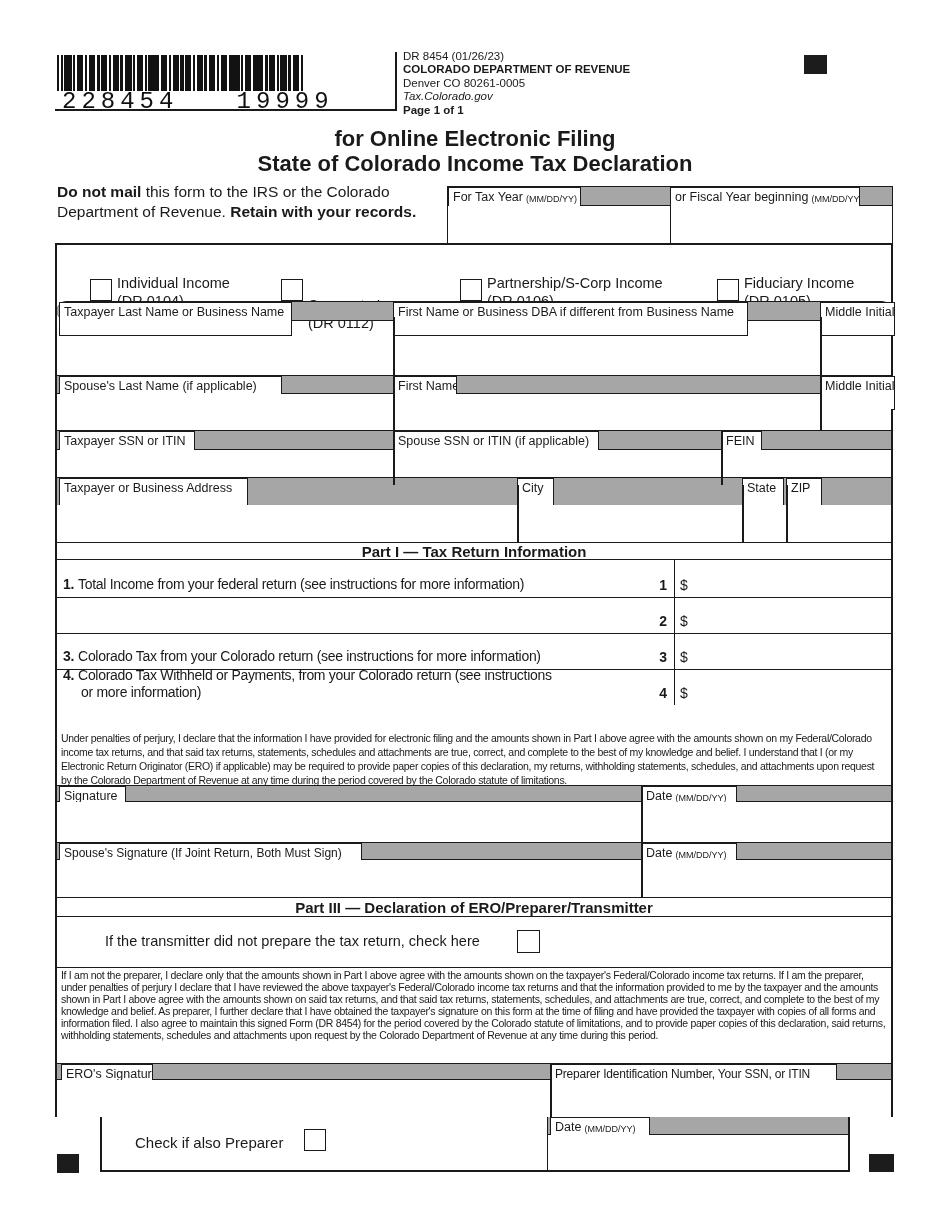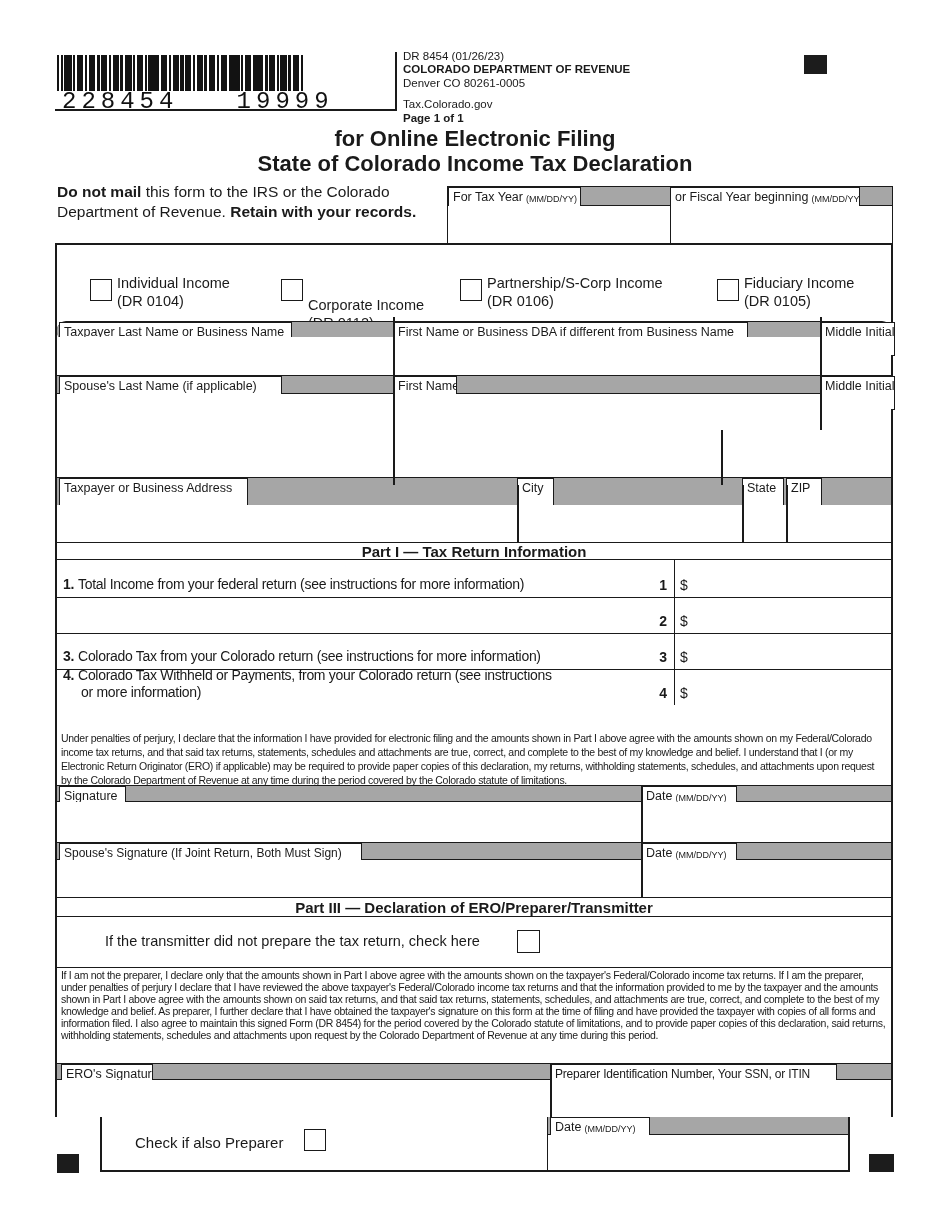--- a/index.html
+++ b/index.html
@@ -22,21 +22,21 @@
     background-image:
       repeating-linear-gradient(90deg,#121212 0 2px,transparent 2px 4px),
       repeating-linear-gradient(90deg,#121212 0 1px,transparent 1px 7px),
       repeating-linear-gradient(90deg,transparent 0 9px,#121212 9px 12px),
       repeating-linear-gradient(90deg,transparent 0 23px,#121212 23px 25px);}
   .barcode-num{left:62px;top:88px;font-family:"Liberation Mono","DejaVu Sans Mono",monospace;
     font-size:24px;letter-spacing:5px;white-space:pre;color:#111;}
   .rev-block{left:403px;top:50px;font-size:11.5px;line-height:13.4px;}
   .blacksq{background:#1c1c1c;}
   .bold{font-weight:700;}
-  .italic{margin-top:8px;}
+  .italic{font-style:italic;}
 
   .title{left:0;right:0;top:126px;text-align:center;font-weight:700;font-size:22px;line-height:25px;}
 
   .donotmail{left:57px;top:182px;width:402px;font-size:15.5px;line-height:19.5px;}
 
   
   .tbl{border:1.5px solid var(--line);background:#fff;}
   .hdr{position:absolute;left:0;right:0;background:var(--gray);
     border-top:1.5px solid var(--line);border-bottom:1.5px solid var(--line);}
   .bodyrow{position:absolute;left:0;right:0;background:#fff;}
@@ -121,21 +121,21 @@
         <div>Partnership/S-Corp Income</div>
         <div>(DR 0106)</div>
       </div>
     <div class="cb" style="left:660px;top:14px;"></div>
     <div class="abs cbl" style="left:687px;top:10px;">
         <div>Fiduciary Income</div>
         <div>(DR 0105)</div>
       </div>
   </div>
 
-  <div class="hdr" style="top:76px;height:20px;border-radius:9px;">
+  <div class="hdr" style="top:56px;height:20px;border-radius:9px;">
     <span class="flabel" style="left:2px;width:233px;">
         <span>Taxpayer Last Name or Business Name</span>
       </span>
     <span class="flabel" style="left:336px;width:355px;">
         <span>First Name or Business DBA if different from Business Name</span>
       </span>
     <span class="flabel" style="left:763px;width:75px;">
         <span>Middle Initial</span>
       </span>
   </div>
@@ -155,20 +155,31 @@
     <span class="flabel" style="left:763px;width:75px;">
         <span>Middle Initial</span>
       </span>
   </div>
   <div class="bodyrow" style="top:149px;height:36px;">
     <div class="cell" style="left:0;width:336px;"></div>
     <div class="cell" style="left:336px;width:427px;"></div>
     <div class="cell" style="left:763px;width:75px;"></div>
   </div>
 
+  <div class="hdr" style="top:185px;height:20px;">
+    <span class="flabel" style="left:2px;width:136px;">
+        <span>Taxpayer SSN or ITIN</span>
+      </span>
+    <span class="flabel" style="left:336px;width:206px;">
+        <span>Spouse SSN or ITIN (if applicable)</span>
+      </span>
+    <span class="flabel" style="left:664px;width:41px;">
+        <span>FEIN</span>
+      </span>
+  </div>
   <div class="bodyrow" style="top:205px;height:35px;">
     <div class="cell" style="left:0;width:336px;"></div>
     <div class="cell" style="left:336px;width:328px;"></div>
     <div class="cell" style="left:664px;width:174px;"></div>
   </div>
 
   <div class="hdr" style="top:232px;height:32px;">
     <span class="flabel" style="left:2px;width:189px;">
         <span>Taxpayer or Business Address</span>
       </span>

